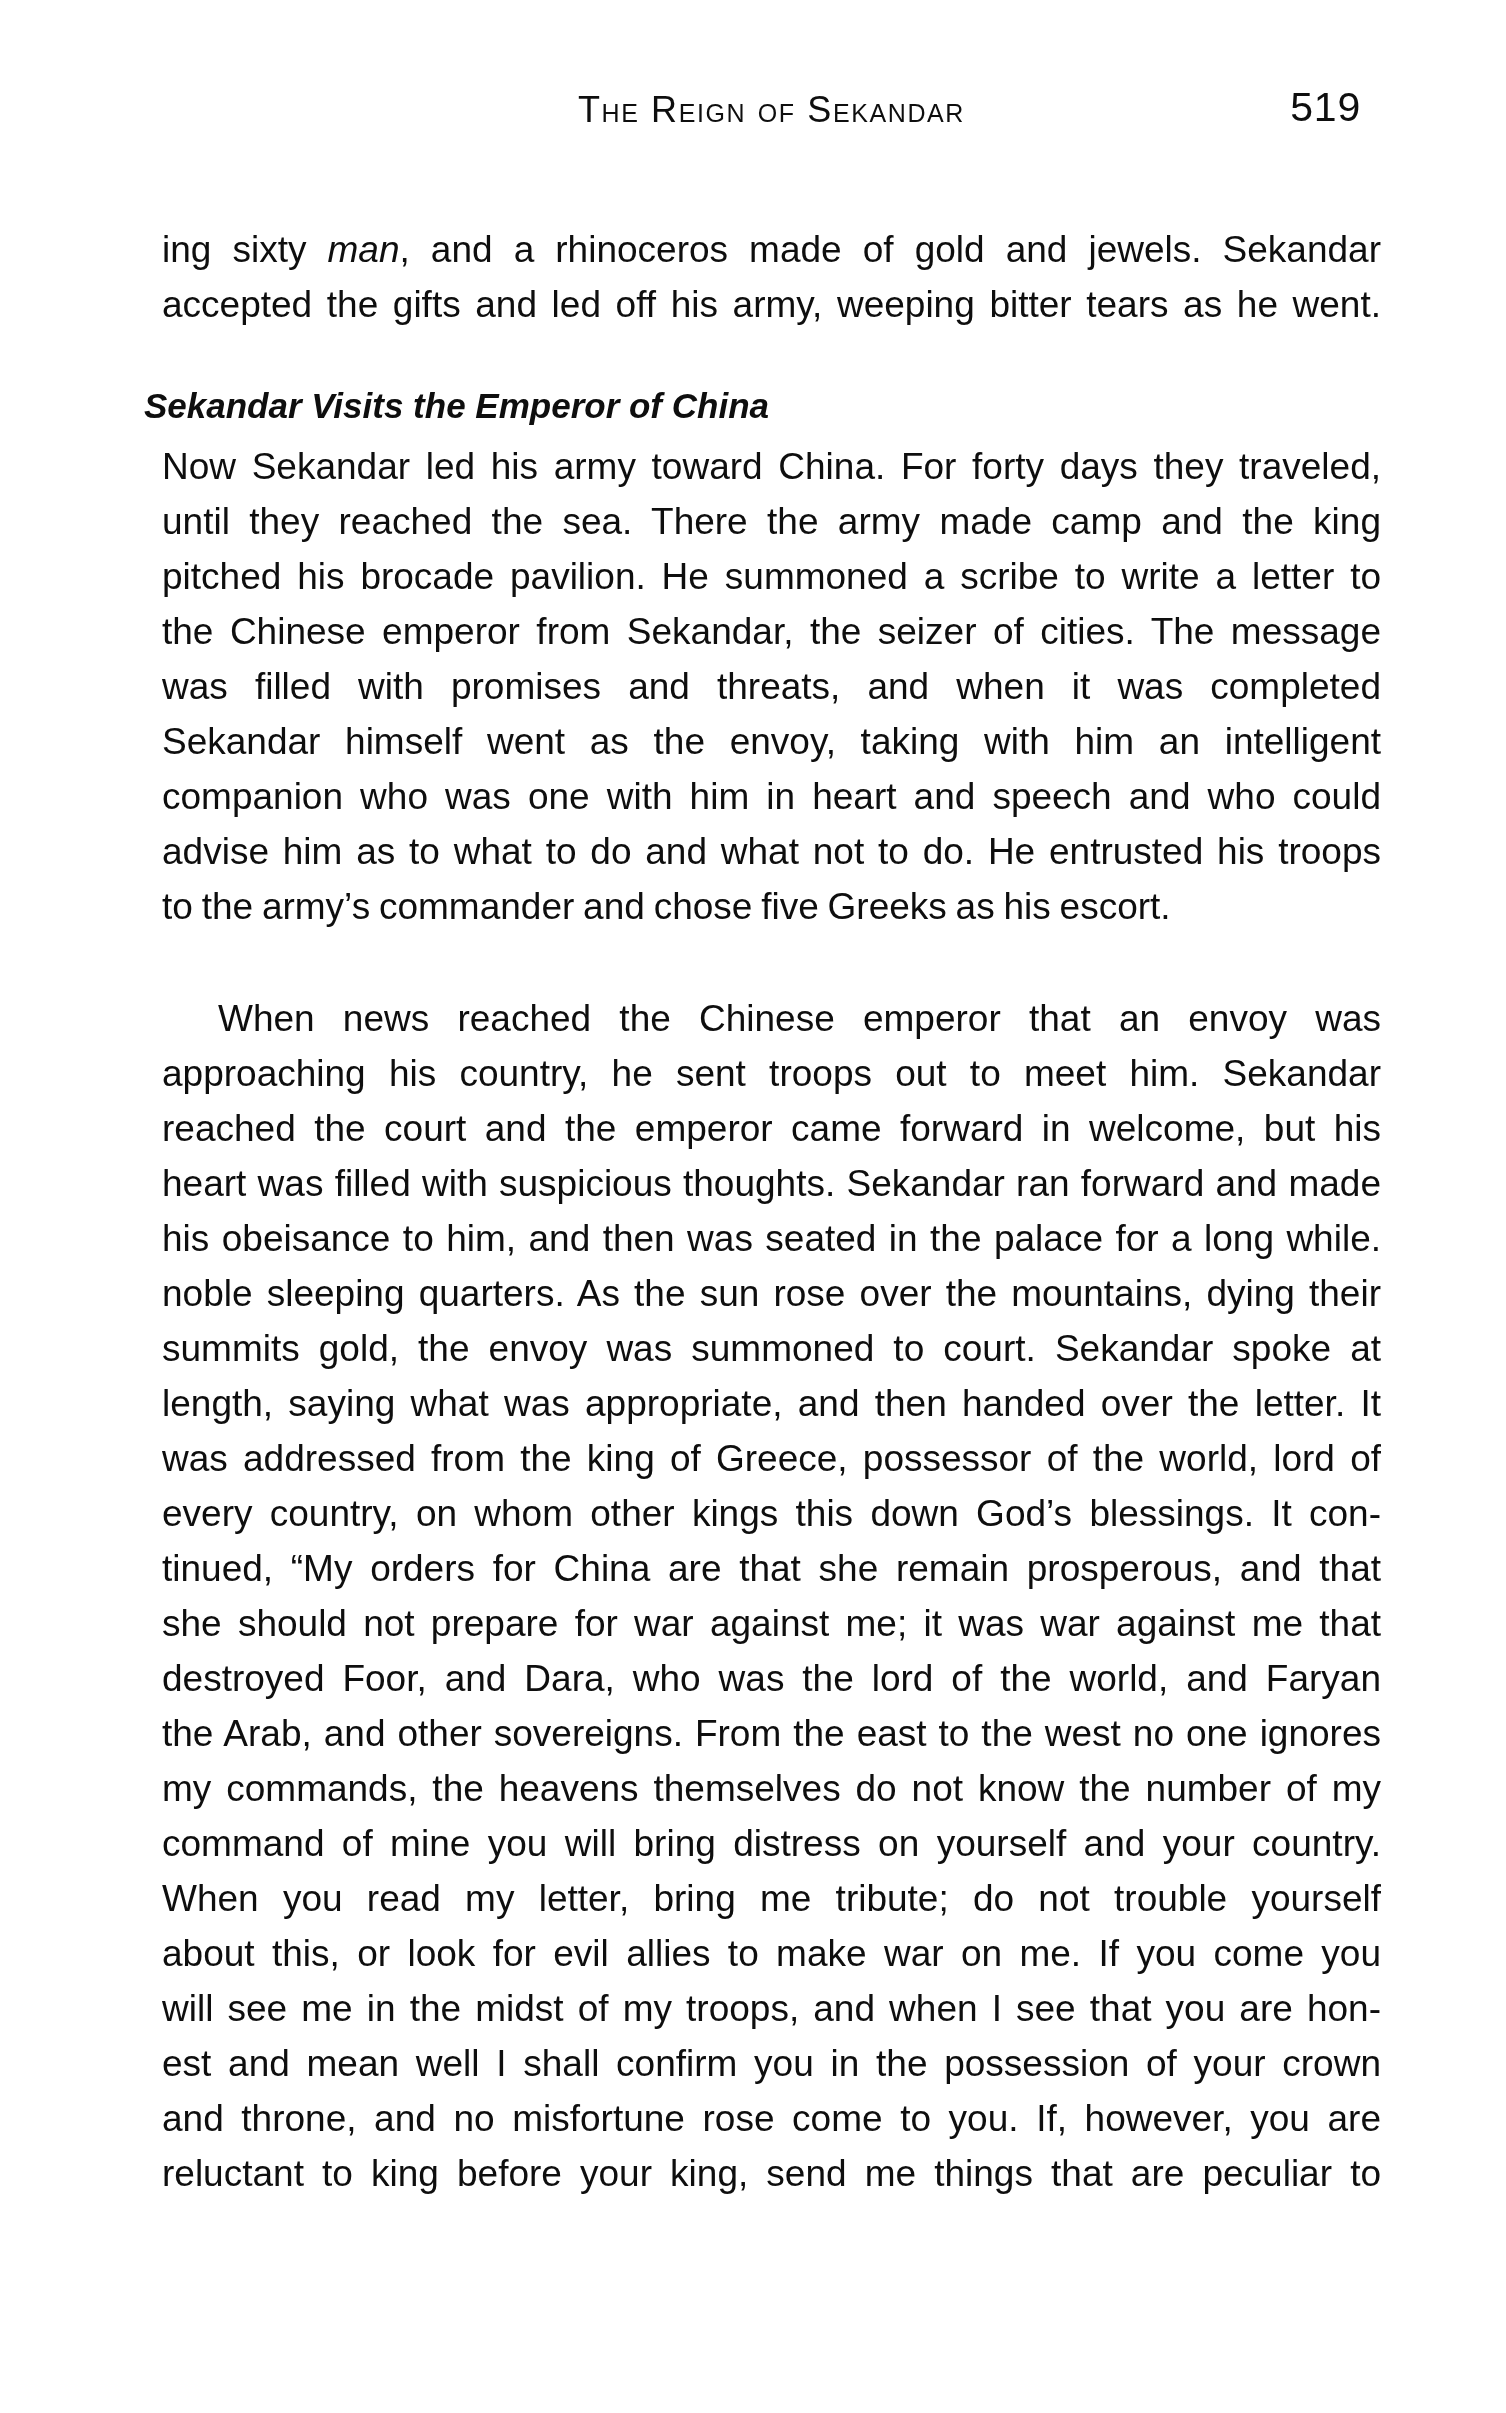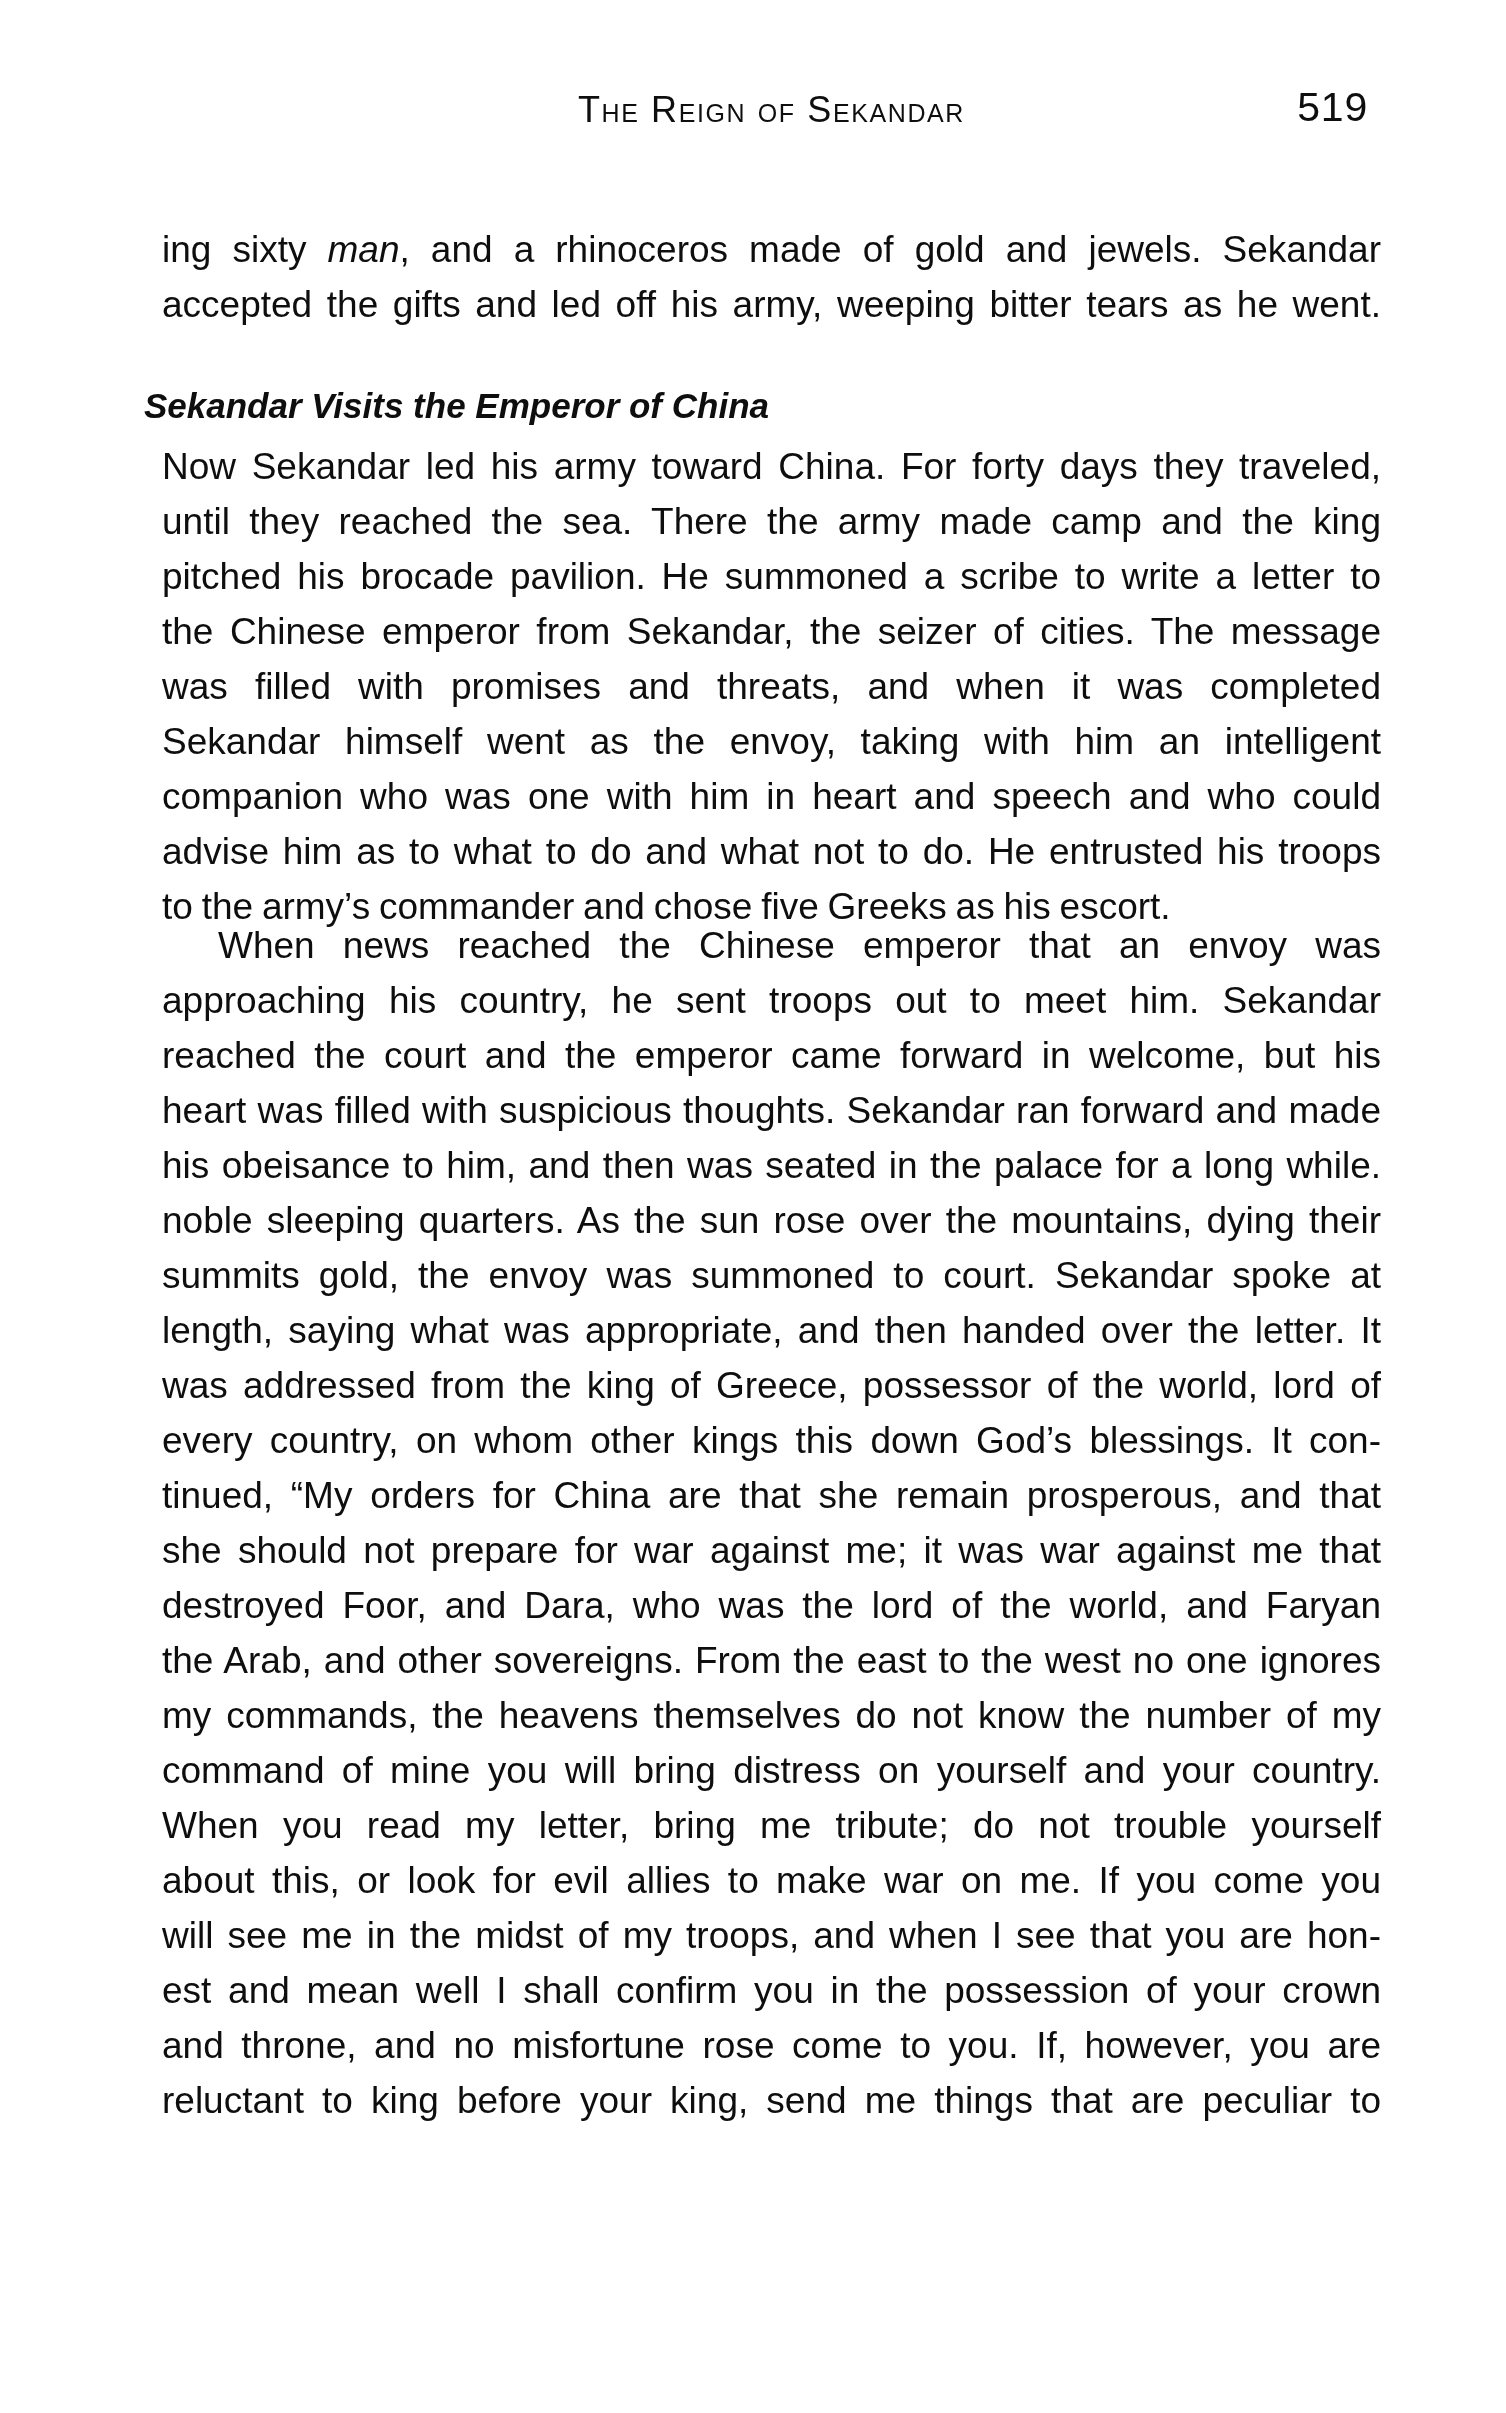--- a/index.html
+++ b/index.html
@@ -28,21 +28,21 @@
     text-align: center;
   }
   .rh-title {
     font-size: 36px;
     font-variant: small-caps;
     letter-spacing: 1.6px;
     white-space: nowrap;
   }
   .rh-page {
     position: absolute;
-    right: 13px;
+    right: 20px;
     top: -1.6px;
     font-size: 41px;
     line-height: 47px;
     letter-spacing: 0.8px;
   }
   
   .section-heading {
     position: absolute;
     left: 144px;
     top: 375px;
@@ -61,21 +61,21 @@
     inset: 0;
   }
   .para {
     position: absolute;
     left: 162px;
     width: 1219px;
     font-size: 37px;
   }
   .para-0 { top: 222px; }
   .para-1 { top: 439px; }
-  .para-2 { top: 918px; }
+  .para-2 { top: 991px; }
   .line {
     line-height: 55px;
     height: 55px;
     text-align: justify;
     text-align-last: justify;
     word-spacing: -0.04em;
     overflow: hidden;
   }
   .line.no-just {
     text-align-last: left;

